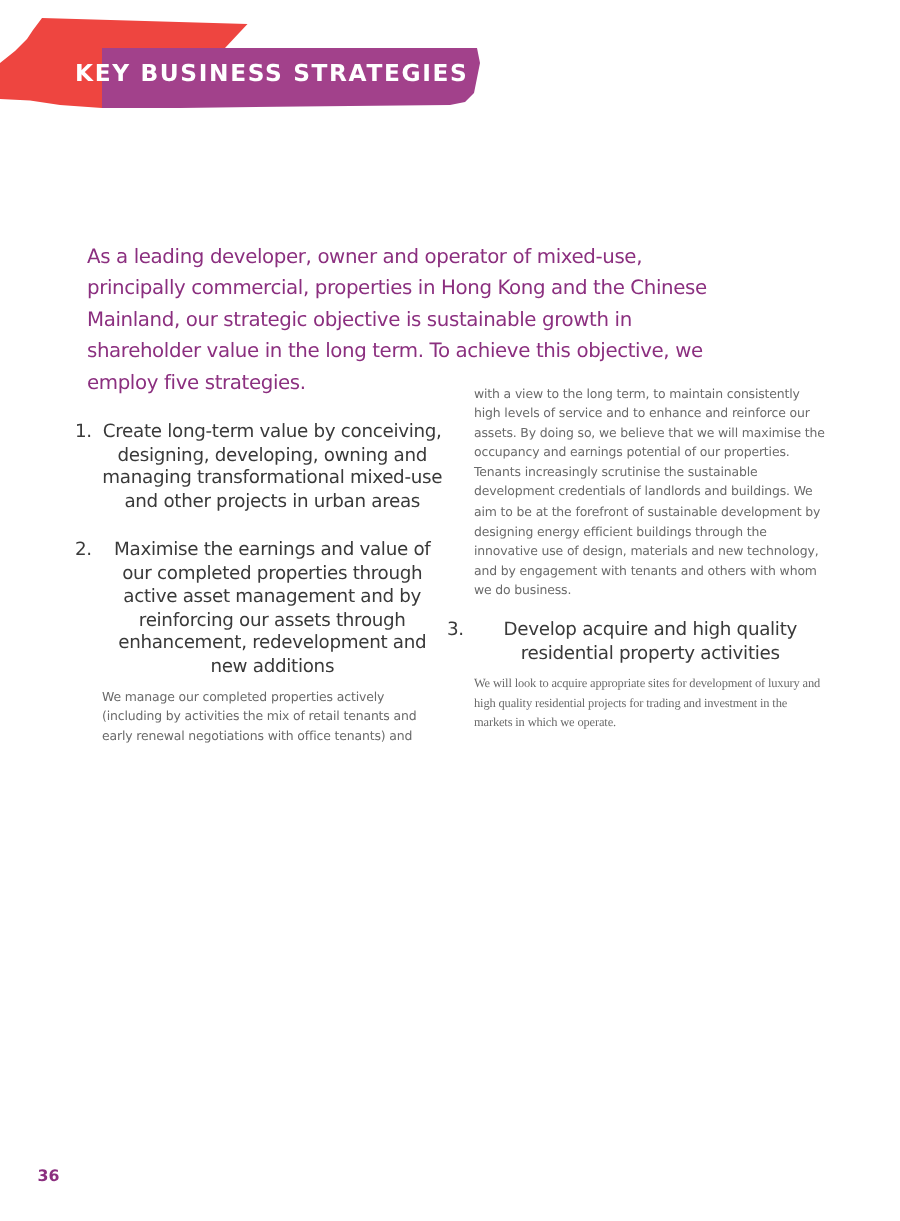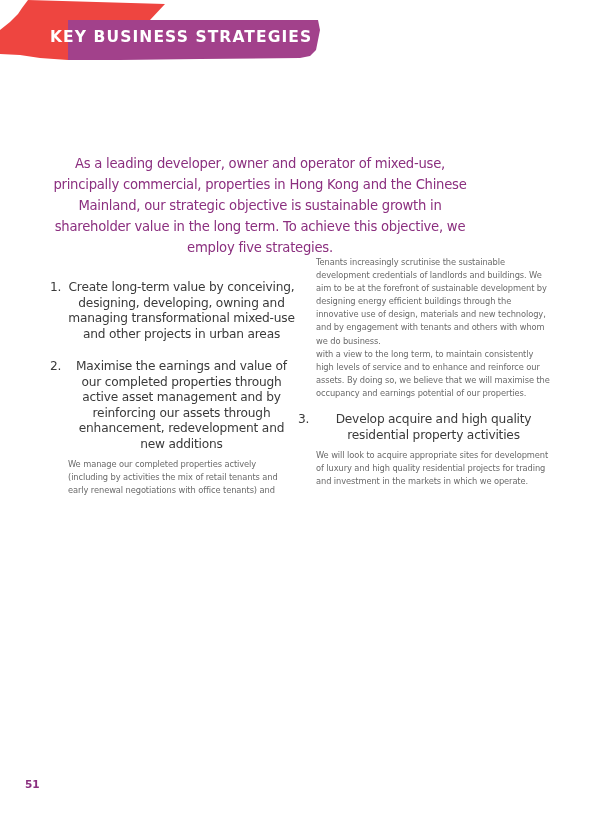--- a/index.html
+++ b/index.html
@@ -10,21 +10,21 @@
     body {
       width: 600px;
       height: 814px;
       position: relative;
       overflow: hidden;
       font-family: "DejaVu Sans", "Liberation Sans", sans-serif;
     }
     .banner {
       position: absolute;
       left: 0;
-      top: 0;
+      top: 12px;
       width: 330px;
       height: 70px;
       padding-left: 8px;
     }
     .banner svg {
       position: absolute;
       left: 0;
       top: 0;
     }
     .banner-title {
@@ -88,20 +88,21 @@
       margin-top: 0;
     }
     .gap-s1 { margin-top: 17px; }
     .gap-r2 { margin-top: 7px; }
     .gap-r3 { margin-top: 12px; }
     .col-right .strategy-heading {
       margin-left: -18px;
     }
     .col-right .body-text.s3 {
       margin-top: 6px;
+      font-family: Liberation Serif, serif;
     }
     .page-number {
       position: absolute;
       left: 25px;
       top: 778px;
       color: #8b2f7f;
       font-size: 10.5px;
       font-weight: bold;
     }
   </style>
@@ -109,45 +110,45 @@
 <body>
 
 <div class="banner">
   <svg width="330" height="70" viewBox="0 0 330 70">
     <path d="M28 0 L165 4 L150 20 L120 22 L100 30 L68 34 L68 60 L40 58 L20 55 L0 54 L0 30 L10 22 L18 14 L22 8 Z" fill="#ee4540"></path>
     <path d="M68 20 L318 20 L320 30 L318 40 L316 50 L310 56 L300 58 L200 59 L120 60 L80 60 L68 60 Z" fill="#a2418b"></path>
   </svg>
   <div class="banner-title">KEY BUSINESS STRATEGIES</div>
 </div>
 
-<p class="intro" style="margin:0;text-align:center;">As a leading developer, owner and operator of mixed-use, principally commercial, properties in Hong Kong and the Chinese Mainland, our strategic objective is sustainable growth in shareholder value in the long term. To achieve this objective, we employ five strategies.</p>
+<p class="intro" style="margin:8px;">As a leading developer, owner and operator of mixed-use, principally commercial, properties in Hong Kong and the Chinese Mainland, our strategic objective is sustainable growth in shareholder value in the long term. To achieve this objective, we employ five strategies.</p>
 
 <div class="col col-left">
   <div class="strategy">
     <div class="strategy-heading">
       <span class="strategy-num">1.</span>
       <span class="strategy-text">Create long-term value by conceiving, designing, developing, owning and managing transformational mixed-use and other projects in urban areas</span>
     </div>
   </div>
 
   <div class="strategy gap-s1">
     <div class="strategy-heading">
       <span class="strategy-num">2.</span>
       <span class="strategy-text">Maximise the earnings and value of our completed properties through active asset management and by reinforcing our assets through enhancement, redevelopment and new additions</span>
     </div>
     <div class="body-text">We manage our completed properties actively (including by activities the mix of retail tenants and early renewal negotiations with office tenants) and</div>
   </div>
 </div>
 
 <div class="col col-right" style="top:256px;">
+  <div class="body-text">with a view to the long term, to maintain consistently high levels of service and to enhance and reinforce our assets. By doing so, we believe that we will maximise the occupancy and earnings potential of our properties.</div>
   <div class="body-text gap-r2">Tenants increasingly scrutinise the sustainable development credentials of landlords and buildings. We aim to be at the forefront of sustainable development by designing energy efficient buildings through the innovative use of design, materials and new technology, and by engagement with tenants and others with whom we do business.</div>
-  <div class="body-text">with a view to the long term, to maintain consistently high levels of service and to enhance and reinforce our assets. By doing so, we believe that we will maximise the occupancy and earnings potential of our properties.</div>
 
   <div class="strategy gap-r3">
     <div class="strategy-heading">
       <span class="strategy-num">3.</span>
       <span class="strategy-text">Develop acquire and high quality residential property activities</span>
     </div>
     <div class="body-text s3">We will look to acquire appropriate sites for development of luxury and high quality residential projects for trading and investment in the markets in which we operate.</div>
   </div>
 </div>
 
-<div class="page-number">51</div>
+<div class="page-number">36</div>
 
 </body></html>

